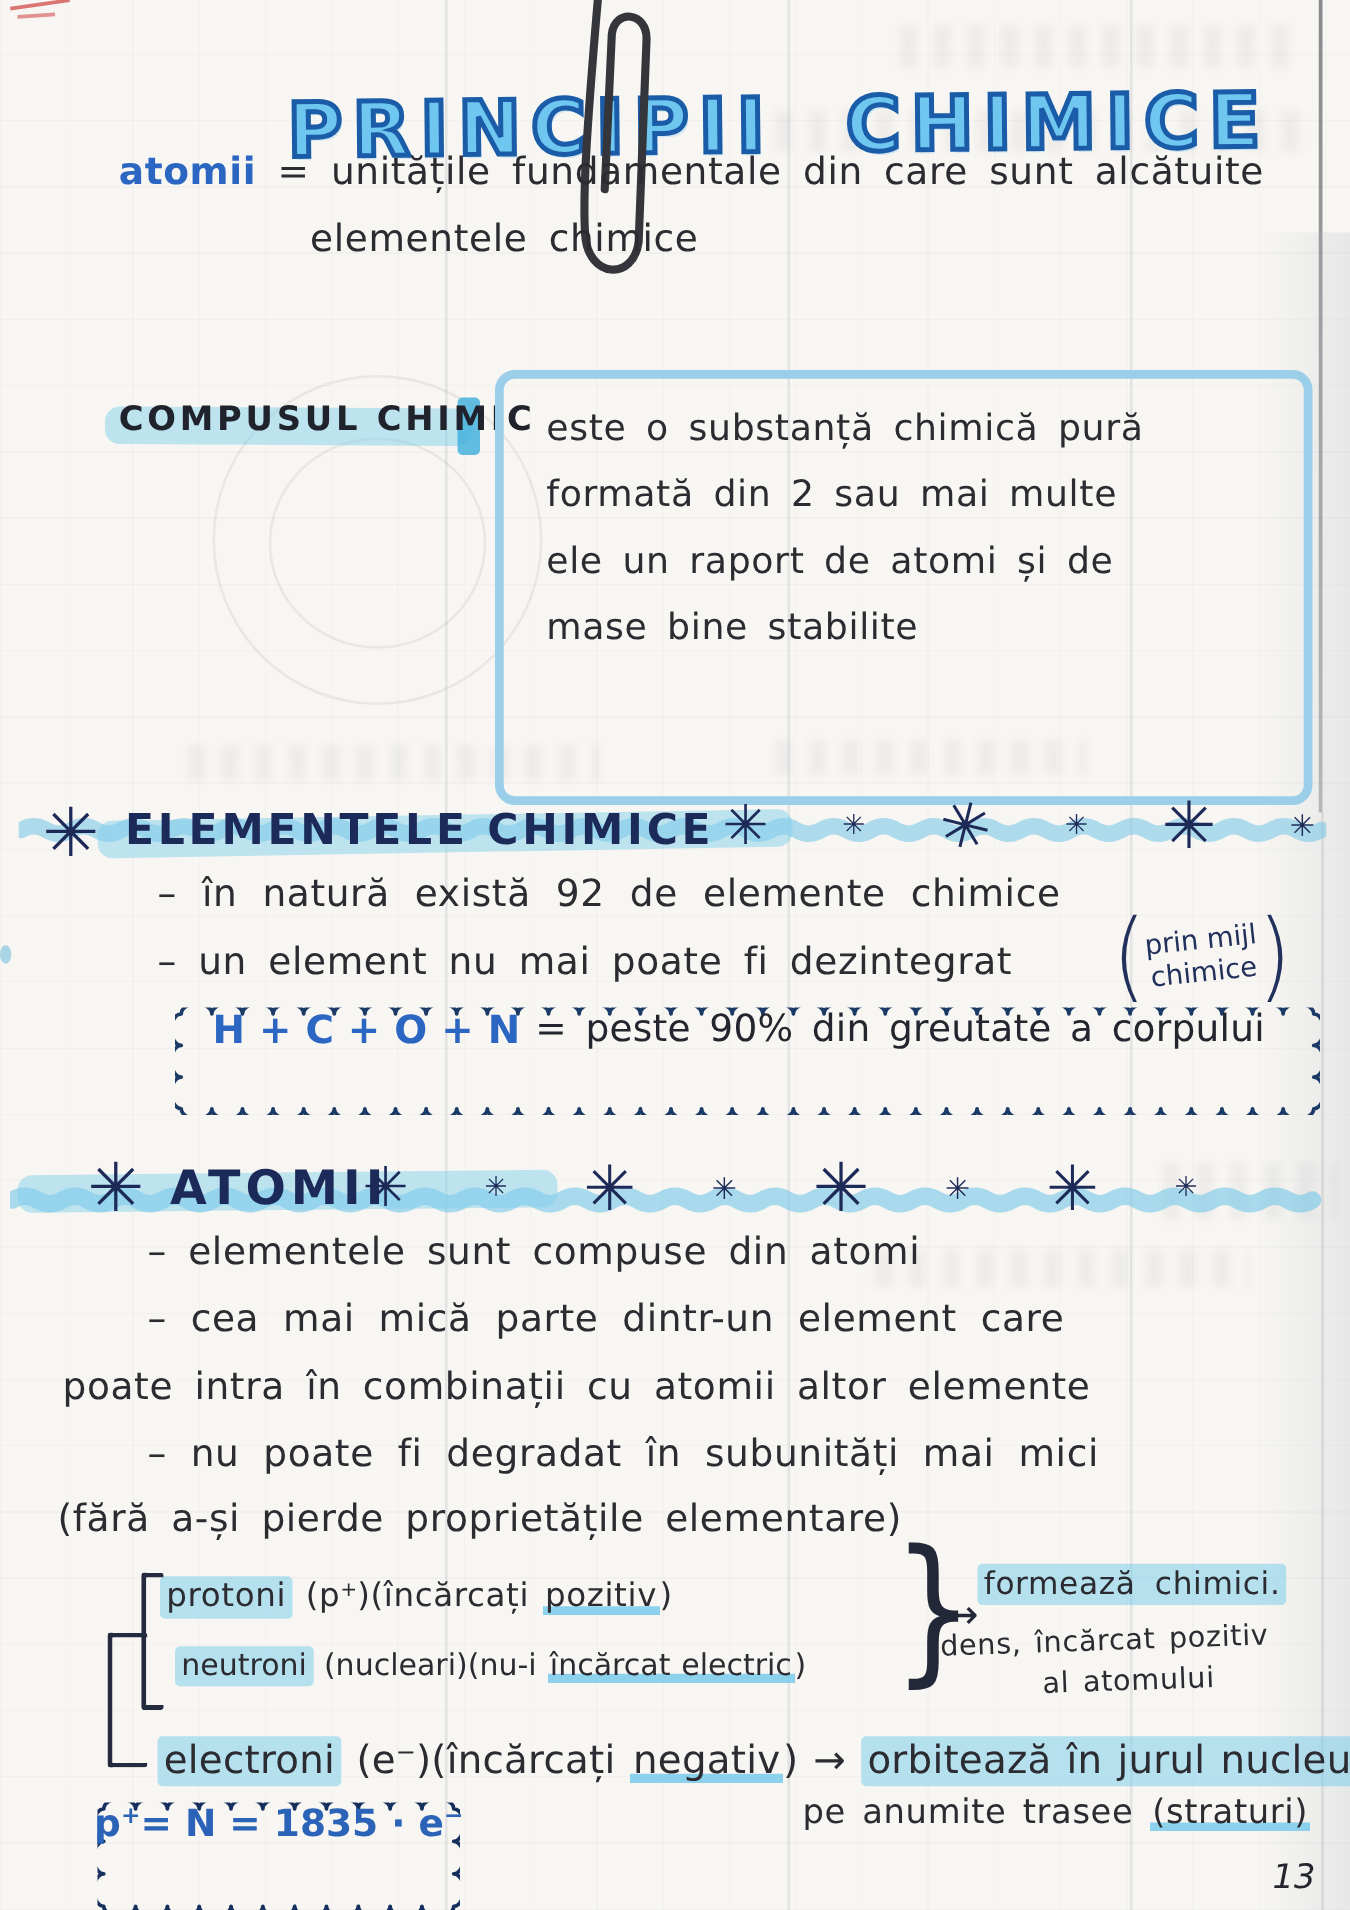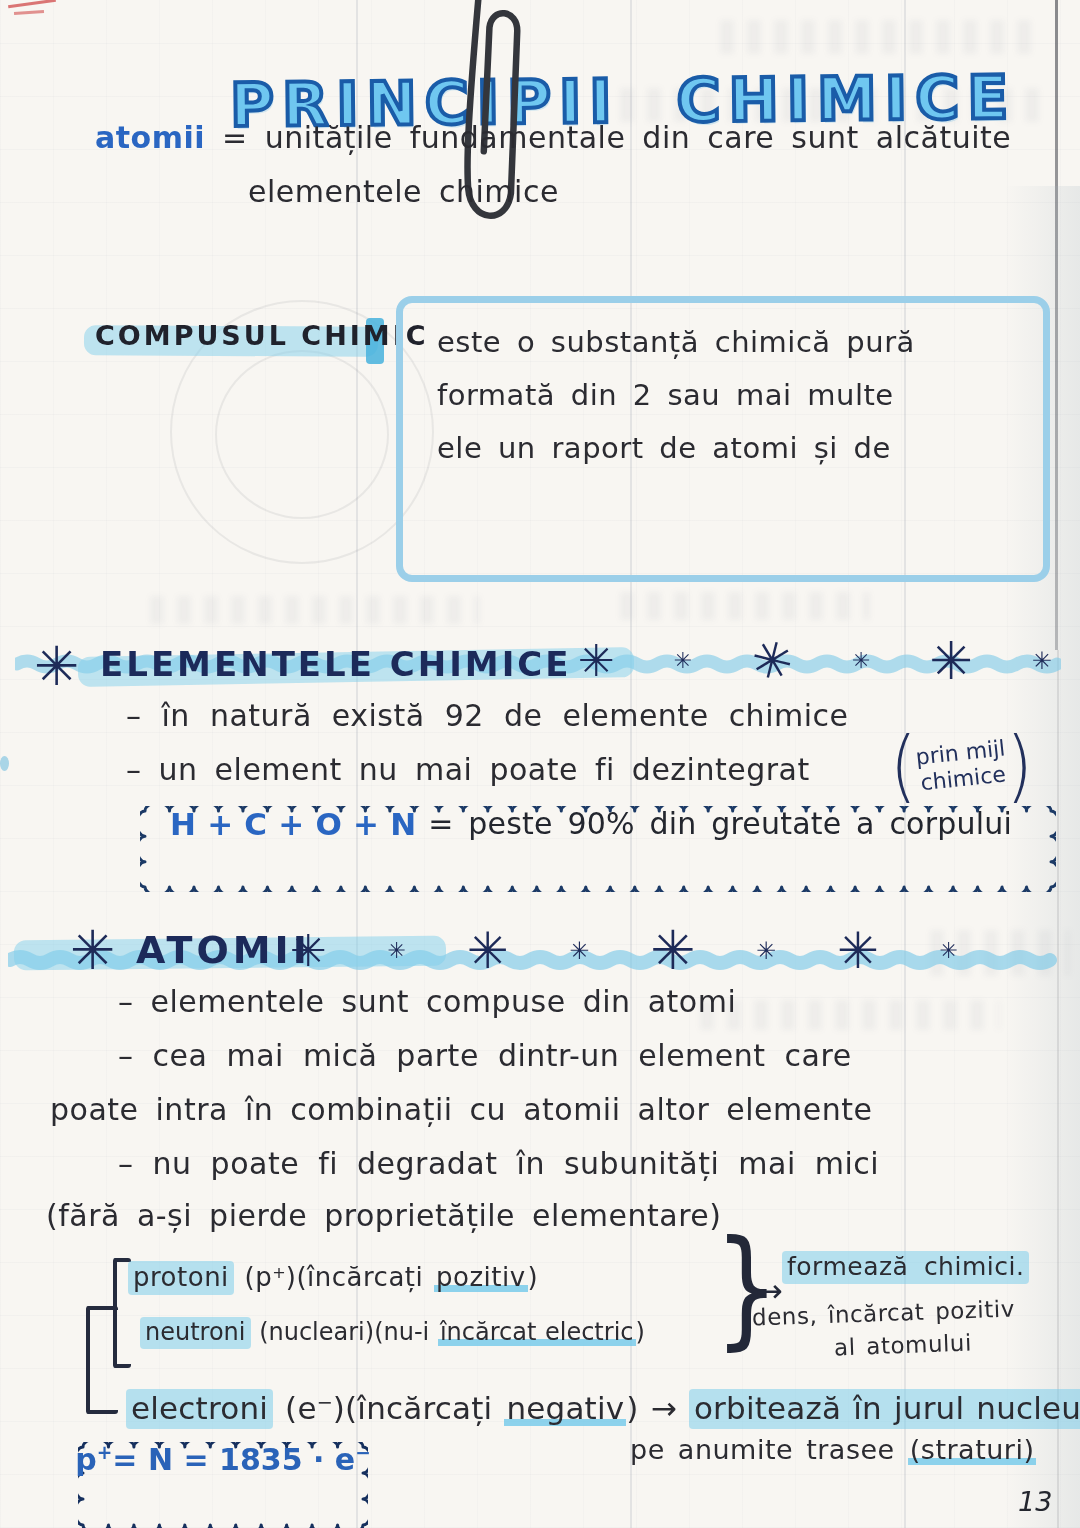--- a/index.html
+++ b/index.html
@@ -28,21 +28,21 @@
   .starrow span{color:#1d2a58;line-height:1;}
   .wavyline{position:absolute;pointer-events:none;}
   .title{
     position:absolute;left:230px;top:26px;
     font-size:60px;font-weight:bold;letter-spacing:8px;word-spacing:28px;white-space:nowrap;
     color:#6fc7f0;-webkit-text-stroke:4px #1a5ca8;
     text-shadow:2px 3px 0 rgba(110,190,235,.28);
     transform:rotate(-0.6deg);
   }
   .defbox{
-    position:absolute;left:396px;top:296px;width:654px;height:286px;
+    position:absolute;left:396px;top:296px;width:654px;height:348px;
     border:7px solid #9bcfe9;border-radius:16px;box-sizing:border-box;
   }
   .defbox .lines{padding:13px 0 0 34px;}
   .defbox .lines div{font-size:29px;line-height:53px;color:#2b2b31;letter-spacing:.5px;word-spacing:6px;white-space:nowrap;}
   .cloud{position:absolute;}
   .cloud-svg{position:absolute;left:0;top:0;}
   .cloud .inner{position:relative;z-index:1;display:flex;align-items:flex-start;height:100%;white-space:nowrap;}
   .bracket{position:absolute;border:4px solid #252b3e;border-right:none;border-radius:3px;}
   .brace{position:absolute;color:#232838;font-size:128px;line-height:112px;transform:scaleX(.8);}
   .smudge{position:absolute;filter:blur(3px);opacity:.55;
@@ -87,20 +87,21 @@
   <div class="hand" style="left:248px;top:174px;">elementele chimice</div>
 
   <div class="mk" style="left:84px;top:326px;width:294px;height:30px;transform:rotate(.3deg);"></div>
   <div class="abs" style="left:366px;top:318px;width:18px;height:46px;background:#46b2dd;opacity:.85;border-radius:4px;"></div>
   <div class="head" style="left:95px;top:320px;font-size:27px;letter-spacing:3px;color:#20222c;">COMPUSUL CHIMIC</div>
   <div class="defbox">
     <div class="lines">
       <div>este o substanță chimică pură</div>
       <div>formată din 2 sau mai multe</div>
       <div>ele un raport de atomi și de</div>
+      <div>mase bine stabilite</div>
     </div>
   </div>
 
   <div id="wavy1" class="wavyline" style="left:15px;top:650px;width:1046px;height:28px;"><svg width="1046" height="28">
         <path d="M 2 14 q 10 -6 20 0 t 20 0 t 20 0 t 20 0 t 20 0 t 20 0 t 20 0 t 20 0 t 20 0 t 20 0 t 20 0 t 20 0 t 20 0 t 20 0 t 20 0 t 20 0 t 20 0 t 20 0 t 20 0 t 20 0 t 20 0 t 20 0 t 20 0 t 20 0 t 20 0 t 20 0 t 20 0 t 20 0 t 20 0 t 20 0 t 20 0 t 20 0 t 20 0 t 20 0 t 20 0 t 20 0 t 20 0 t 20 0 t 20 0 t 20 0 t 20 0 t 20 0 t 20 0 t 20 0 t 20 0 t 20 0 t 20 0 t 20 0 t 20 0 t 20 0 t 20 0 t 20 0" fill="none" stroke="rgba(125,202,232,.6)" stroke-width="13" stroke-linecap="round"></path>
       </svg></div>
   <div class="mk" style="left:78px;top:652px;width:556px;height:30px;transform:rotate(-1deg);"></div>
   <span class="star" style="left:34px;top:640px;font-size:54px;">✳</span>
   <div class="head" style="left:100px;top:644px;font-size:34px;letter-spacing:3px;">ELEMENTELE CHIMICE</div>
   <div class="starrow" style="left:578px;top:628px;width:474px;height:66px;">
@@ -171,21 +172,21 @@
   <div class="abs" style="left:756px;top:1272px;font-size:32px;color:#232838;">→</div>
   <div class="hand" style="left:782px;top:1252px;font-size:25px;">
     <span class="hl">formează chimici.</span>
   </div>
   <div class="hand" style="left:752px;top:1300px;font-size:23px;transform:rotate(-2deg);word-spacing:3px;">dens, încărcat pozitiv</div>
   <div class="hand" style="left:834px;top:1332px;font-size:23px;transform:rotate(-2deg);word-spacing:3px;">al atomului</div>
 
   <div class="hand" style="left:126px;top:1390px;font-size:31px;word-spacing:2px;letter-spacing:.2px;">
     <span class="hl">electroni</span><span> (e</span><span class="sup">−</span><span>)(încărcați </span><span class="ul">negativ</span><span>) </span><span>→</span> <span class="hl">orbitează în jurul nucleului</span>
   </div>
-  <div class="hand" style="left:630px;top:1434px;font-size:27px;word-spacing:4px;">
+  <div class="hand" style="left:630px;top:1434px;font-size:27px;word-spacing:4px;padding-left:12px;">
     <span>pe anumite trasee </span><span class="ul">(straturi)</span>
   </div>
 
   <div id="cloud2" class="cloud" style="left:78px;top:1442px;width:290px;height:88px;">
       <svg class="cloud-svg" width="290" height="88">
         <path d="M 5 5 a 12.727272727272727 8 0 0 1 25.454545454545453 0 a 12.727272727272727 8 0 0 1 25.454545454545453 0 a 12.727272727272727 8 0 0 1 25.454545454545453 0 a 12.727272727272727 8 0 0 1 25.454545454545453 0 a 12.727272727272727 8 0 0 1 25.454545454545453 0 a 12.727272727272727 8 0 0 1 25.454545454545453 0 a 12.727272727272727 8 0 0 1 25.454545454545453 0 a 12.727272727272727 8 0 0 1 25.454545454545453 0 a 12.727272727272727 8 0 0 1 25.454545454545453 0 a 12.727272727272727 8 0 0 1 25.454545454545453 0 a 12.727272727272727 8 0 0 1 25.454545454545453 0 a 8 13 0 0 1 0 26 a 8 13 0 0 1 0 26 a 8 13 0 0 1 0 26 a 12.727272727272727 8 0 0 1 -25.454545454545453 0 a 12.727272727272727 8 0 0 1 -25.454545454545453 0 a 12.727272727272727 8 0 0 1 -25.454545454545453 0 a 12.727272727272727 8 0 0 1 -25.454545454545453 0 a 12.727272727272727 8 0 0 1 -25.454545454545453 0 a 12.727272727272727 8 0 0 1 -25.454545454545453 0 a 12.727272727272727 8 0 0 1 -25.454545454545453 0 a 12.727272727272727 8 0 0 1 -25.454545454545453 0 a 12.727272727272727 8 0 0 1 -25.454545454545453 0 a 12.727272727272727 8 0 0 1 -25.454545454545453 0 a 12.727272727272727 8 0 0 1 -25.454545454545453 0 a 8 13 0 0 1 0 -26 a 8 13 0 0 1 0 -26 a 8 13 0 0 1 0 -26 Z" fill="none" stroke="#16305e" stroke-width="3" stroke-linejoin="round"></path>
       </svg>
     <div class="inner" style="justify-content:center;width:100%;font-size:30px;font-weight:bold;color:#2a63b8;">
       <span>p</span>
         <span class="sup">+</span>

